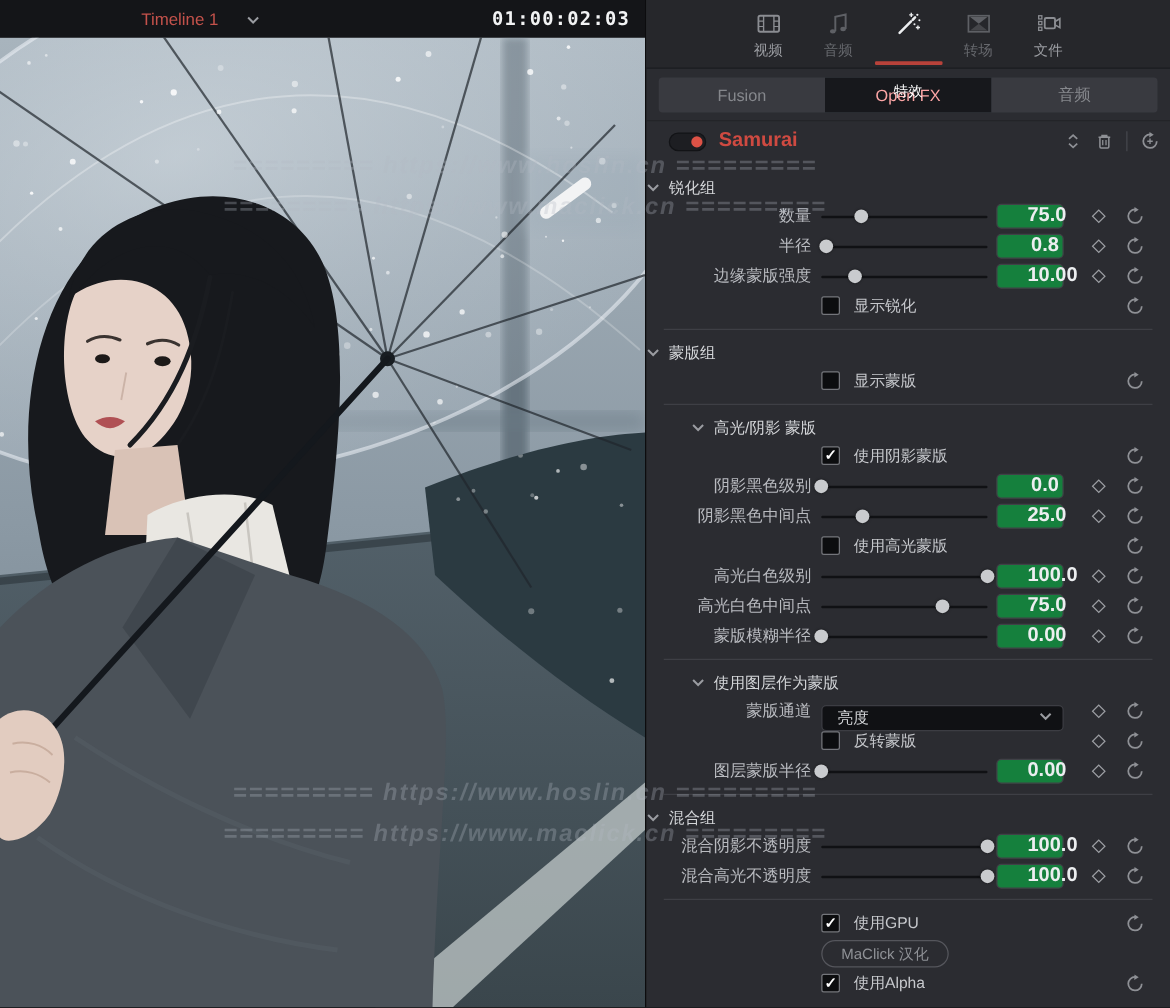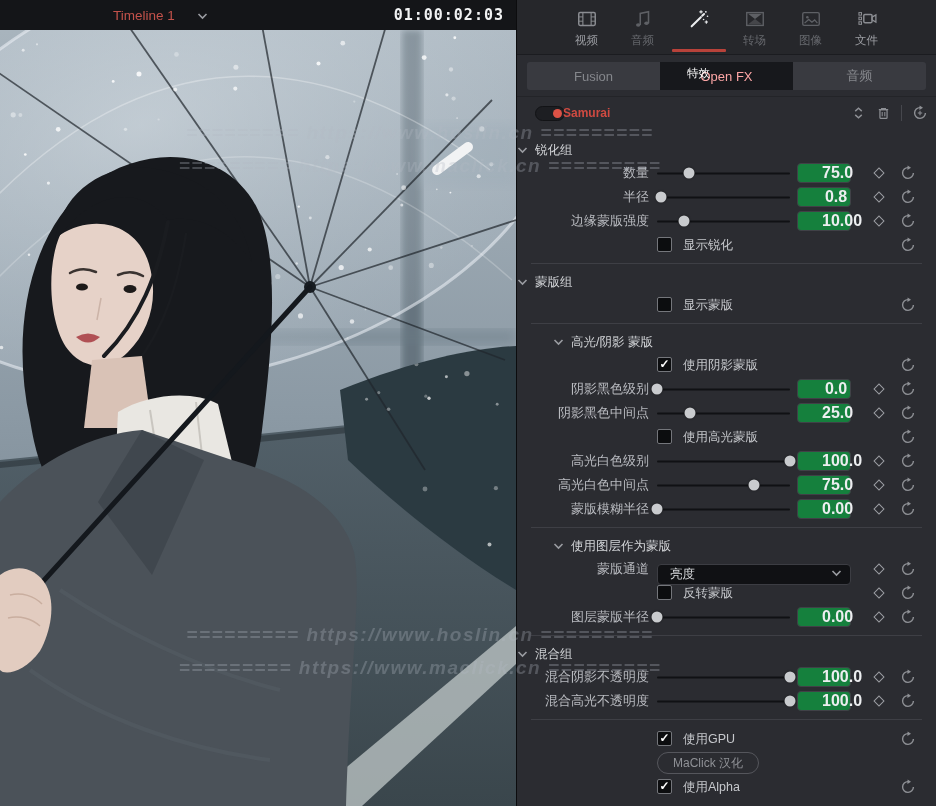--- a/index.html
+++ b/index.html
@@ -40,22 +40,22 @@
 
   .fxtabs-wrap { padding:7px 10px 6px 10px; border-bottom:1px solid #232428; }
   .fxtabs { display:flex; height:28px; background:#393a40; border-radius:3px; overflow:hidden; }
   .fxtab { flex:1; display:flex; align-items:center; justify-content:center; font-size:13px; color:#85878c; cursor:default; }
   .fxtab.active { background:#17181c; color:#fca5a5; }
 
   .fx-header { position:relative; height:32px; }
   .toggle { position:absolute; left:18px; top:9px; width:30px; height:15px; border-radius:8px; background:#1d1e22;
     border:1px solid #121316; }
   .toggle .knob { position:absolute; right:2px; top:2px; width:9px; height:9px; border-radius:50%; background:#dd5246; }
-  .fx-name { position:absolute; left:46px; top:0; height:32px; display:flex; align-items:center;
-    color:#cf4a41; font-weight:bold; font-size:12px; }
+  .fx-name { position:absolute; left:58px; top:0; height:32px; display:flex; align-items:center;
+    color:#cf4a41; font-weight:bold; font-size:16px; }
   .fx-tools { position:absolute; right:8px; top:0; height:32px; display:flex; align-items:center; gap:10px; color:#8e9095; }
   .fx-tools .vsep { width:1px; height:16px; background:#46474d; }
   .icon-btn { display:inline-flex; align-items:center; cursor:default; }
 
   
   .fx-body { padding-top:10px; }
   .divider { height:1px; background:#3e3f45; margin:6px 14px 7px 14px; }
   .sec-header { height:22px; display:flex; align-items:center; color:#d3d5d8; font-size:12.5px; gap:7px; }
   .sec-header.lvl2 { padding-left:36px; }
   .sec-chevron { color:#9a9ca1; display:inline-flex; }
@@ -336,30 +336,20 @@
         <div class="nav-item dim">
           <span class="nav-icon">
             <svg width="22" height="22" viewBox="0 0 24 24">
               <rect x="3" y="5" width="18" height="14" fill="none" stroke="currentColor" stroke-width="1.5"></rect>
               <path d="M4.5 6.2 L19.5 6.2 L12 12 Z" fill="currentColor"></path>
               <path d="M4.5 17.8 L19.5 17.8 L12 12 Z" fill="currentColor" opacity="0.55"></path>
             </svg>
           </span>
           <span class="nav-label">转场</span>
         </div>
-        <div class="nav-item dim">
-          <span class="nav-icon">
-            <svg width="22" height="22" viewBox="0 0 24 24">
-              <rect x="3" y="5" width="18" height="14" rx="1.5" fill="none" stroke="currentColor" stroke-width="1.5"></rect>
-              <circle cx="8" cy="10" r="1.4" fill="currentColor"></circle>
-              <path d="M5 16.5 l4.5-4 3.5 3 3-2.5 3 3.5" fill="none" stroke="currentColor" stroke-width="1.4"></path>
-            </svg>
-          </span>
-          <span class="nav-label">图像</span>
-        </div>
         <div class="nav-item">
           <span class="nav-icon">
             <svg width="22" height="22" viewBox="0 0 24 24">
               <rect x="3.2" y="5" width="2.8" height="2.8" fill="none" stroke="currentColor" stroke-width="1.1"></rect>
               <rect x="3.2" y="10" width="2.8" height="2.8" fill="none" stroke="currentColor" stroke-width="1.1"></rect>
               <rect x="3.2" y="15" width="2.8" height="2.8" fill="none" stroke="currentColor" stroke-width="1.1"></rect>
               <rect x="8.5" y="7" width="9" height="9" rx="1.2" fill="none" stroke="currentColor" stroke-width="1.6"></rect>
               <path d="M17.5 10 l4.2-2.4 v7.8 l-4.2-2.4 Z" fill="none" stroke="currentColor" stroke-width="1.4"></path>
             </svg>
           </span>

